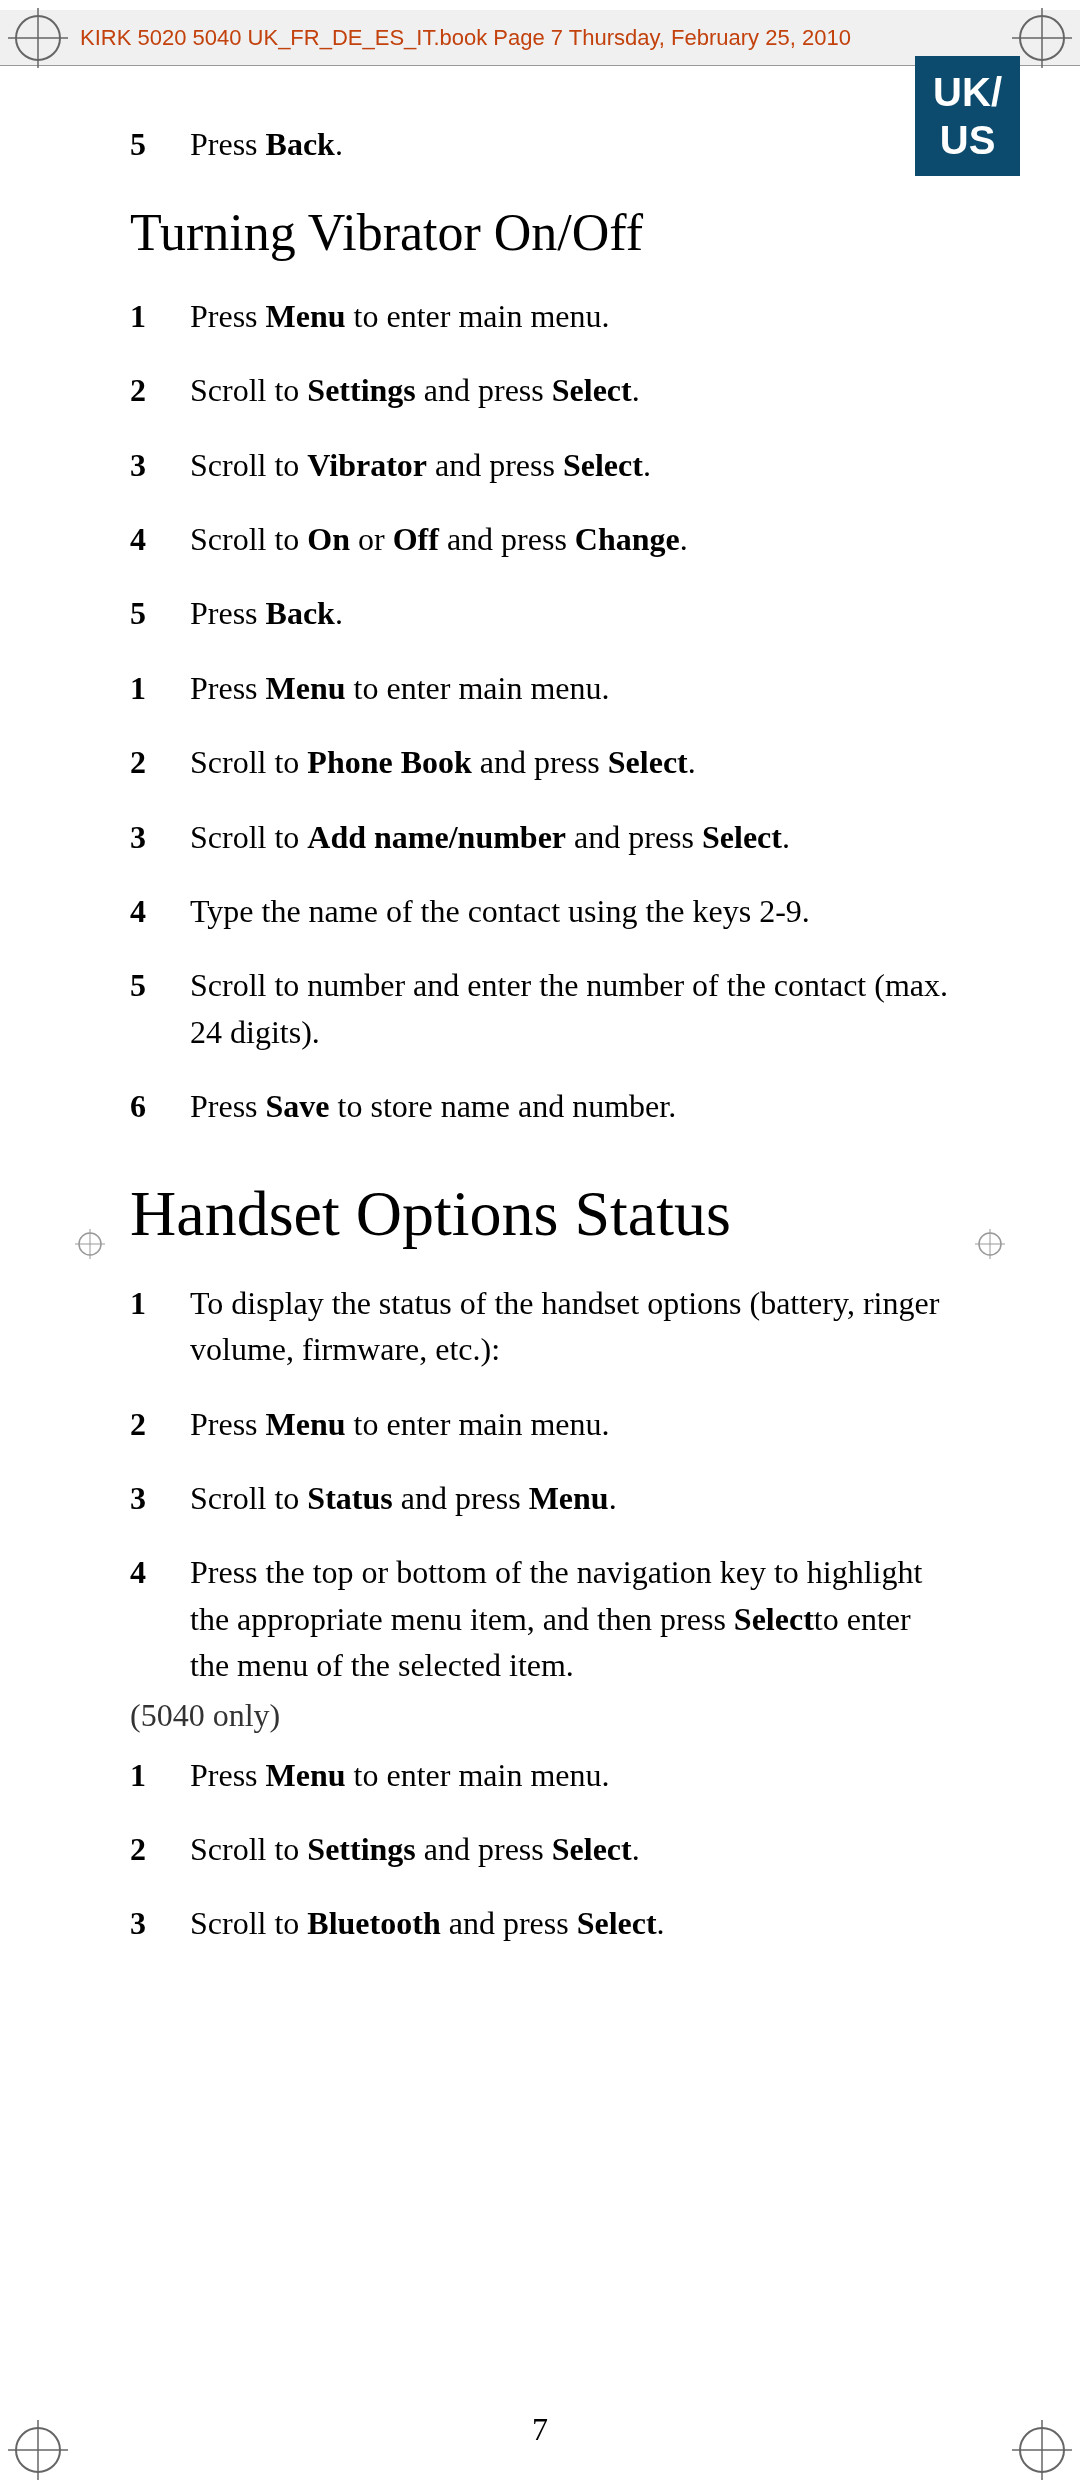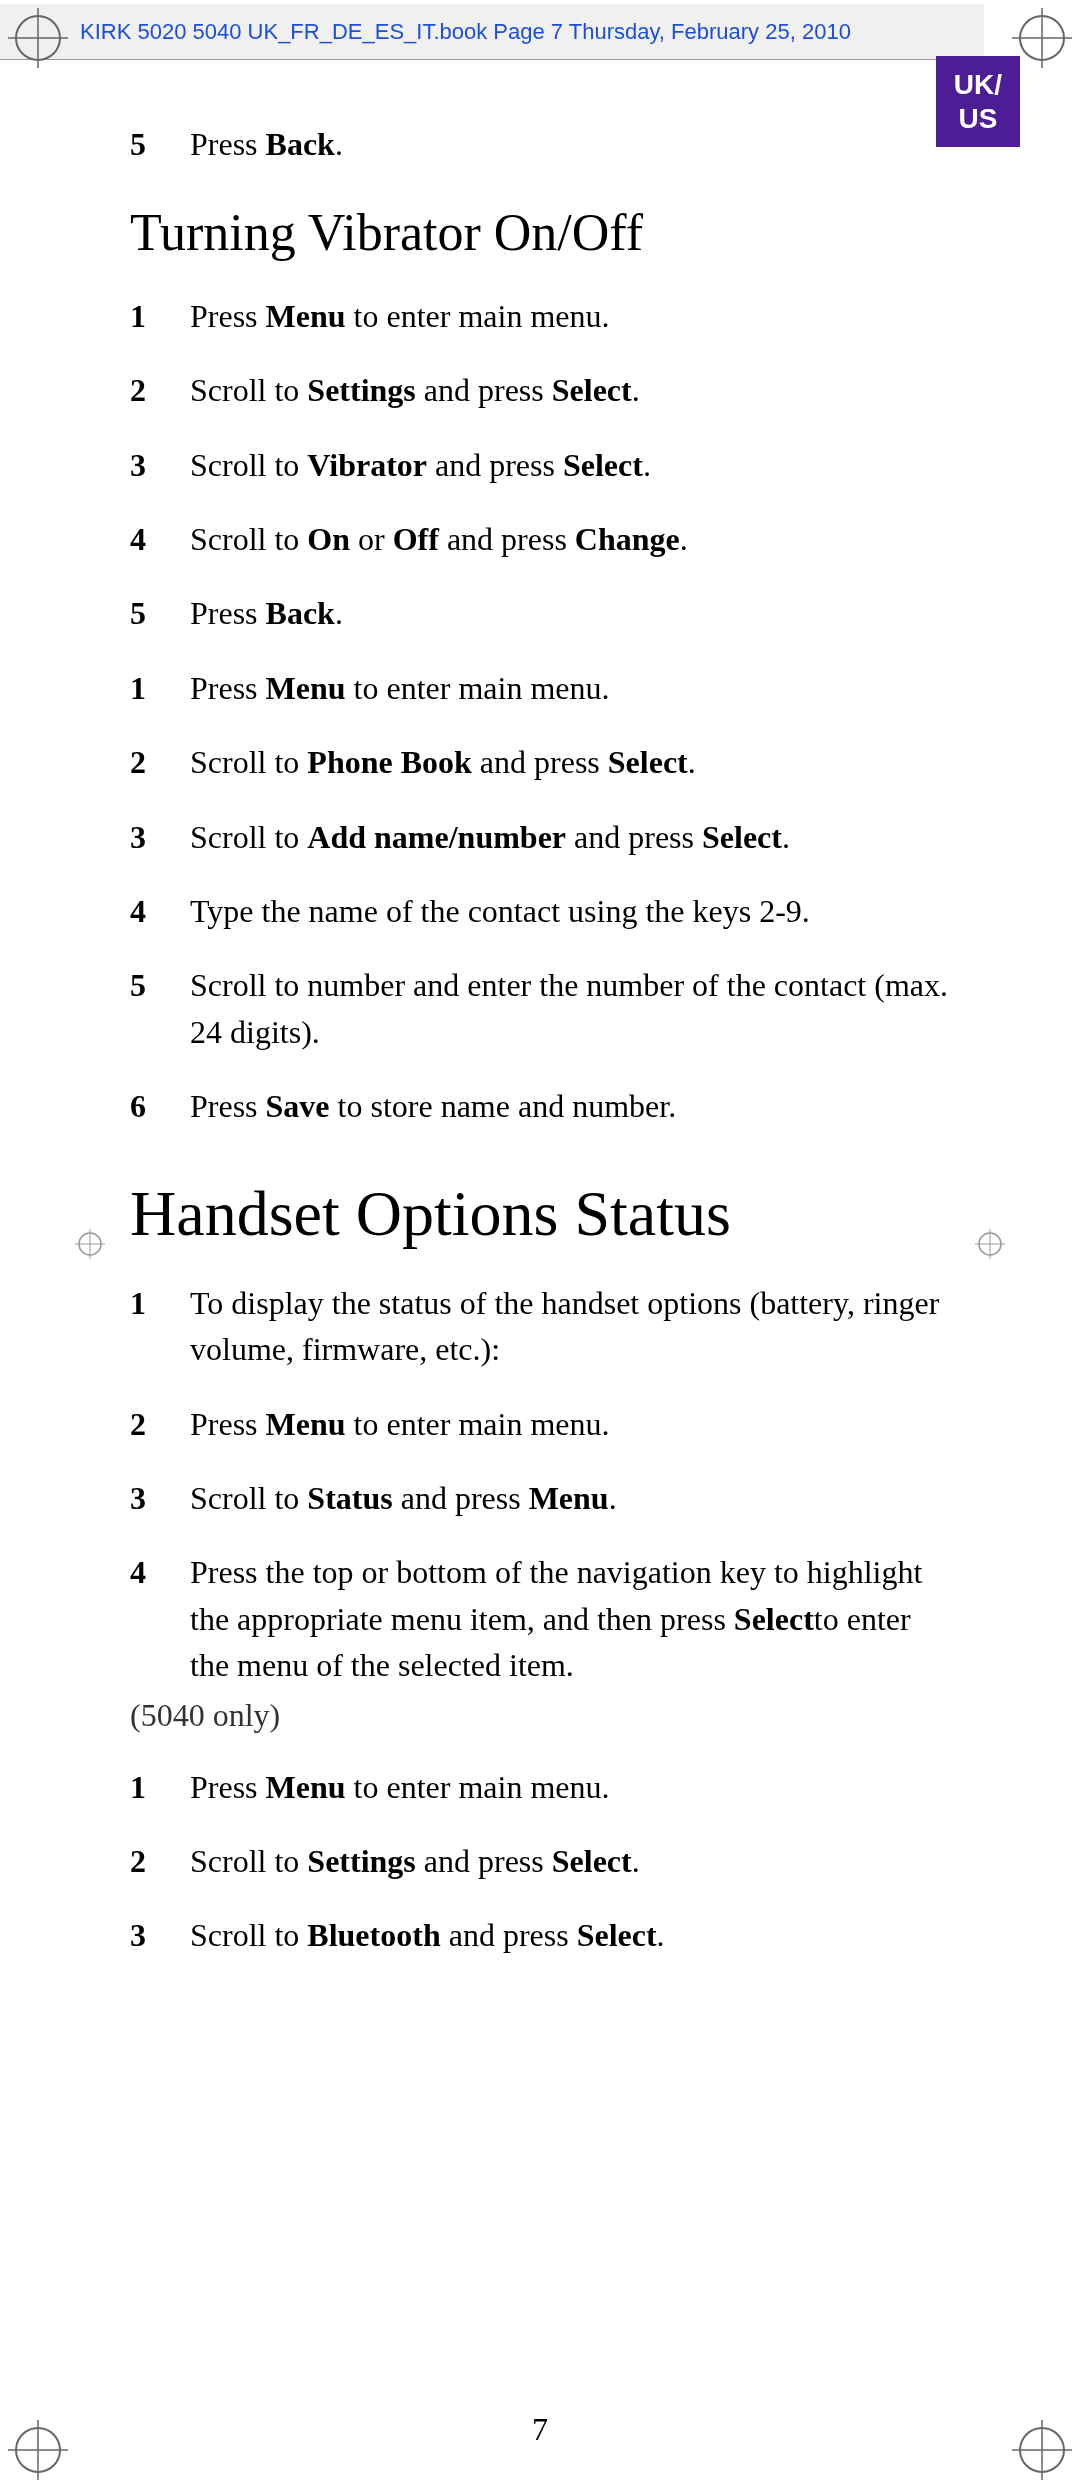--- a/index.html
+++ b/index.html
@@ -29,43 +29,43 @@
     }
 
     .crosshair-tl { top: 8px; left: 8px; }
     .crosshair-tr { top: 8px; right: 8px; }
     .crosshair-bl { bottom: 8px; left: 8px; }
     .crosshair-br { bottom: 8px; right: 8px; }
 
     
     .header-bar {
       position: absolute;
-      top: 4px;
+      top: 10px;
       left: 0;
-      width: 984px;
+      width: 1080px;
       height: 56px;
       background: #f0f0f0;
       border-bottom: 1px solid #999;
       display: flex;
       align-items: center;
       padding: 0 80px;
       font-size: 22px;
       font-family: Arial, sans-serif;
-      color: #1d4ed8;
+      color: #c2410c;
     }
 
     
     .uk-us-badge {
       position: absolute;
       top: 56px;
       right: 60px;
-      background: #4c1d95;
+      background: #0c4a6e;
       color: white;
       font-family: Arial, sans-serif;
-      font-size: 28px;
+      font-size: 40px;
       font-weight: bold;
       padding: 12px 18px;
       line-height: 1.2;
       text-align: center;
     }
 
     
     .content {
       position: absolute;
       top: 56px;
@@ -92,21 +92,21 @@
       color: #000;
       margin-bottom: 30px;
       margin-top: 50px;
       line-height: 1.1;
     }
 
     .section-subtitle {
       font-size: 32px;
       color: #333;
       margin-top: -20px;
-      margin-bottom: 30px;
+      margin-bottom: 18px;
     }
 
     
     .step-list {
       list-style: none;
       margin-left: 0;
     }
 
     .step-item {
       display: flex;

